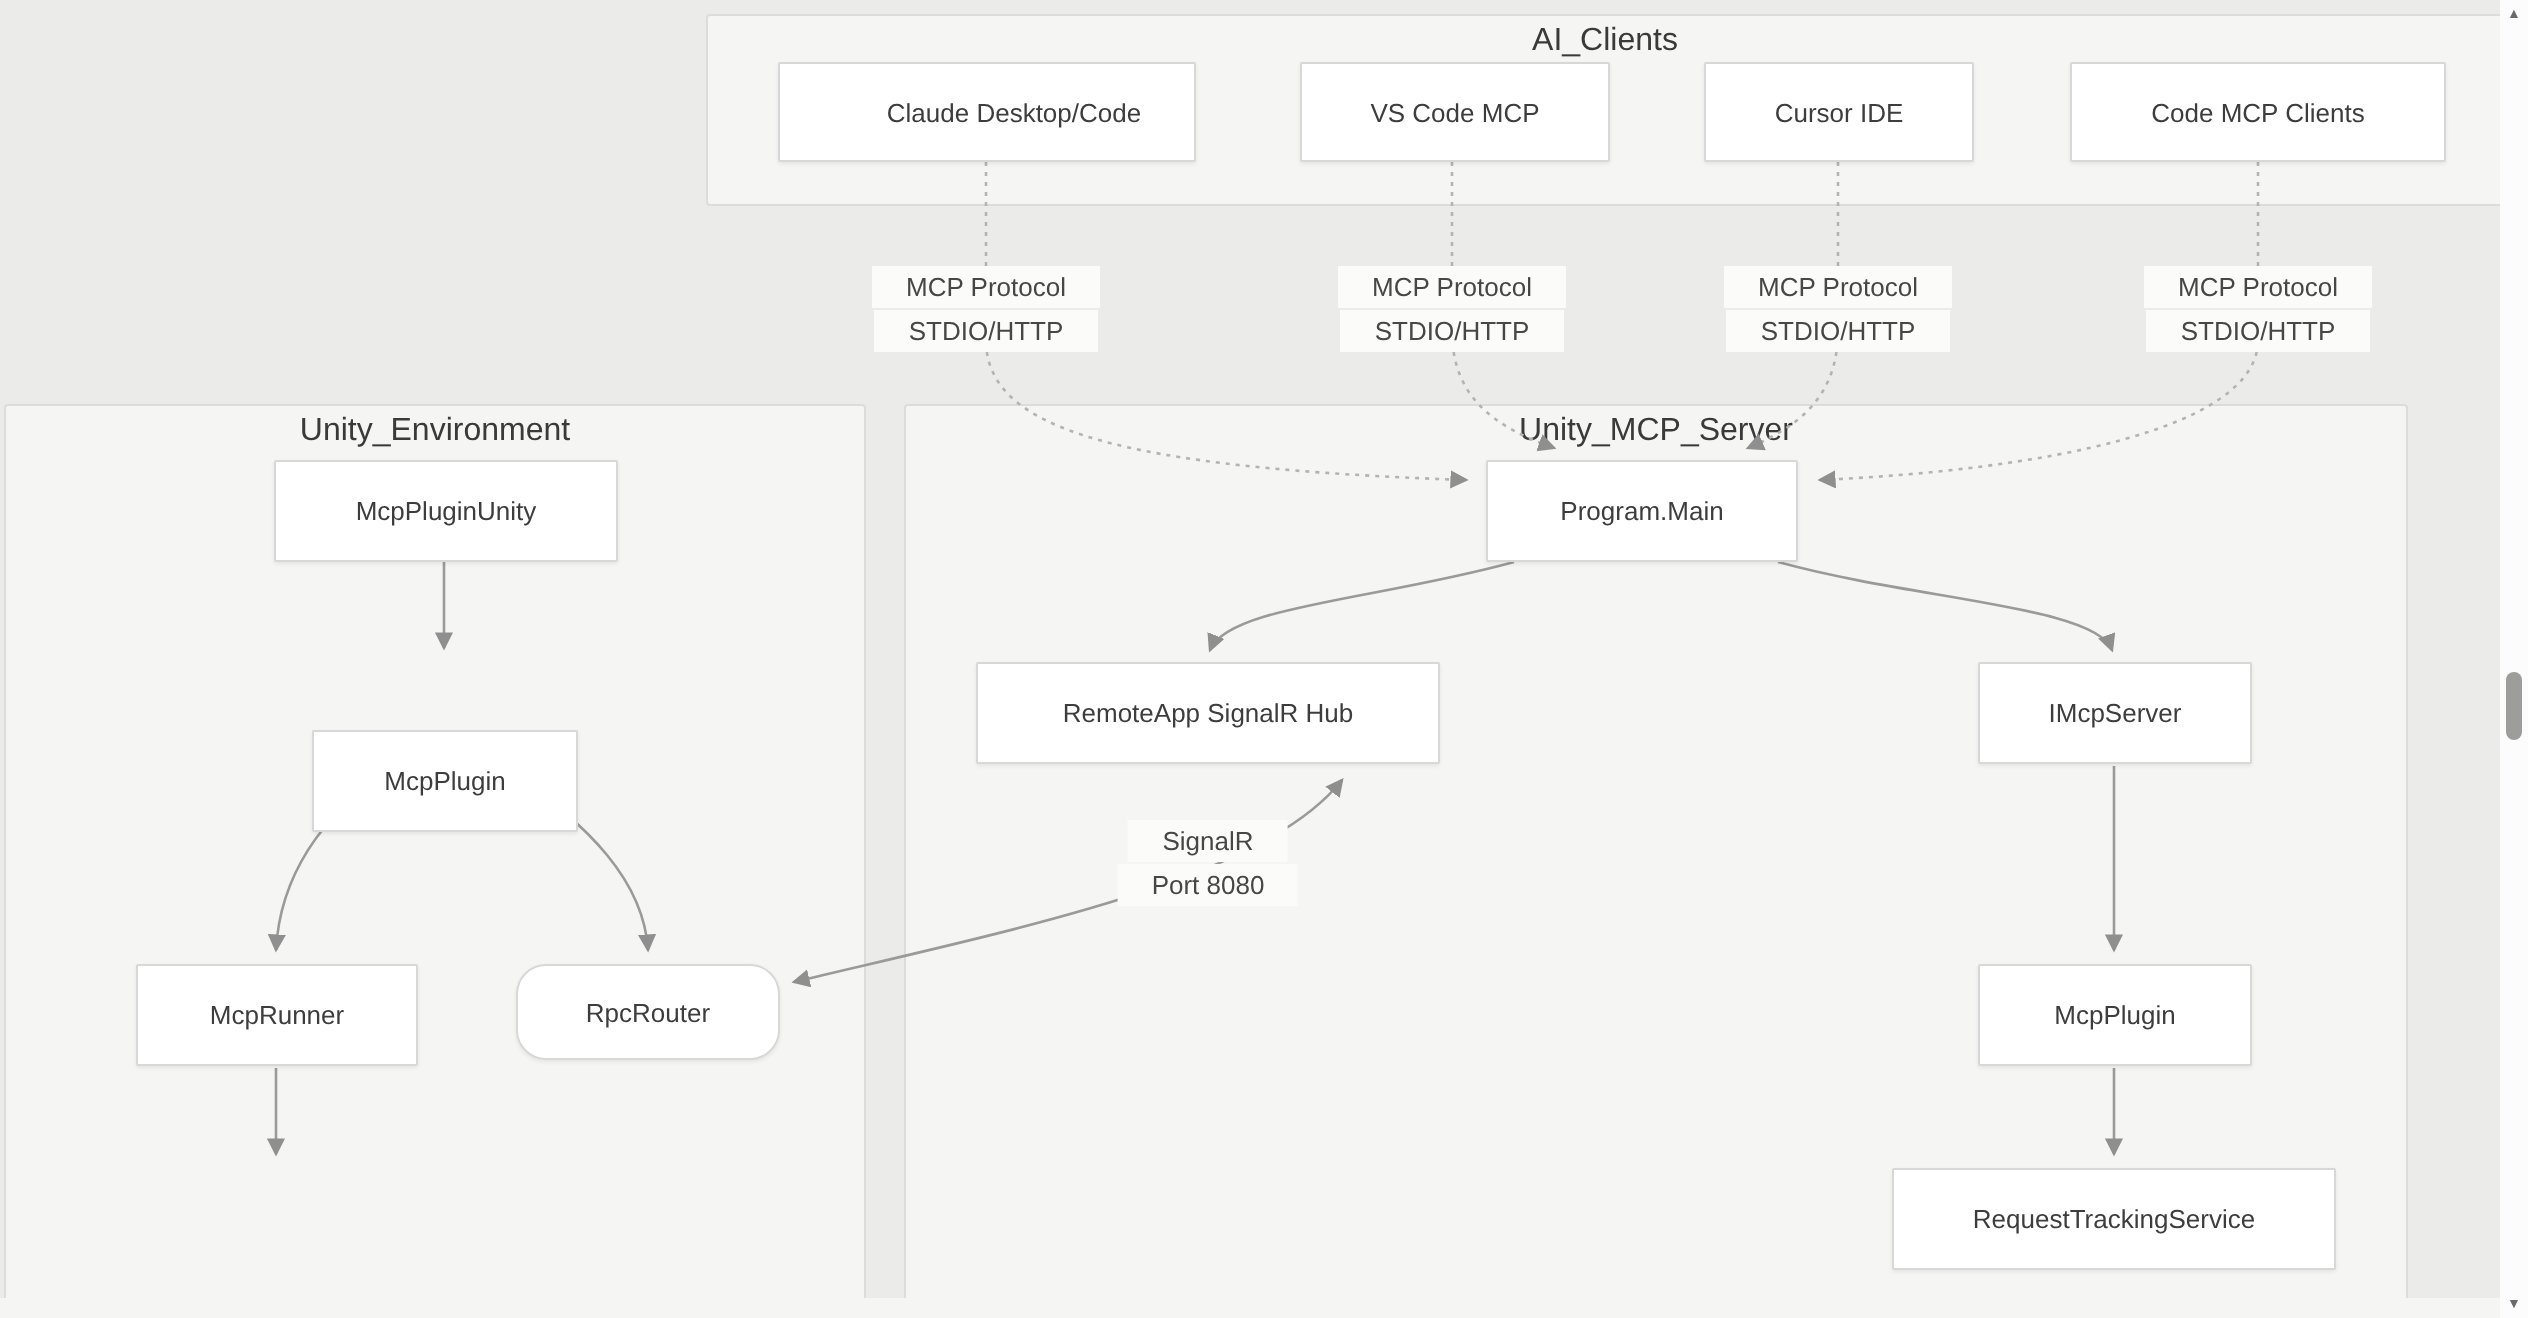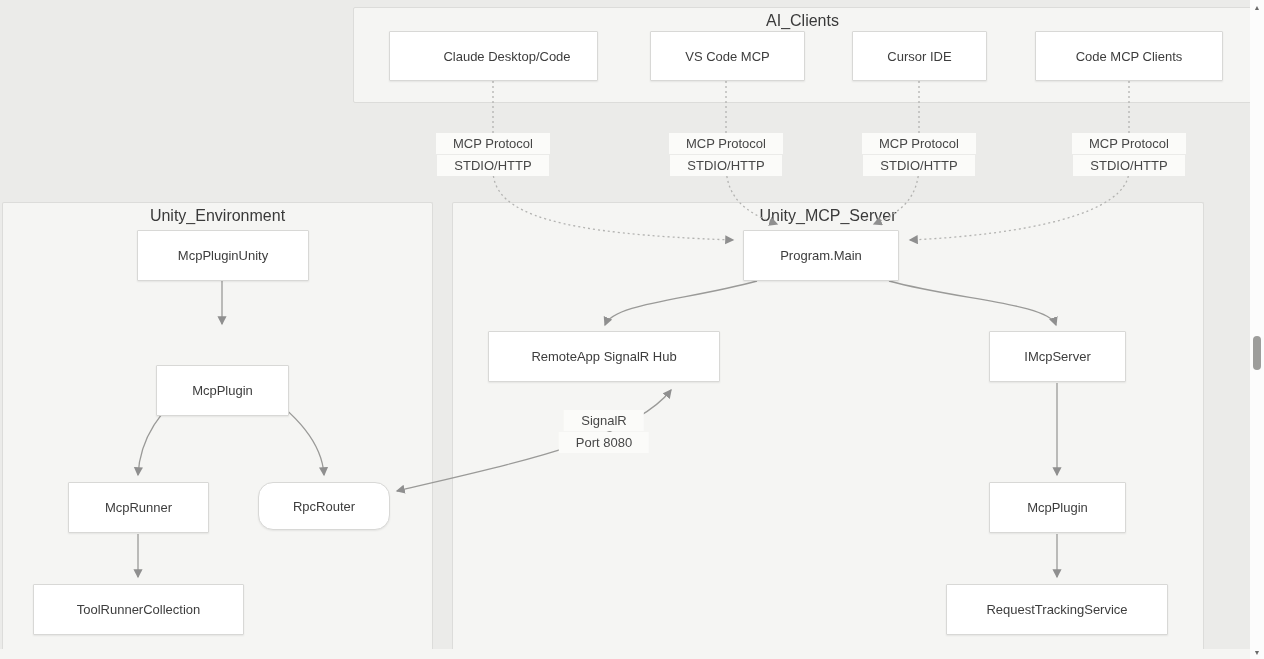--- a/index.html
+++ b/index.html
@@ -104,23 +104,20 @@
     </div>
   <div class="node" style="left:156px;top:331px;width:133px;height:51px;margin-top:34px;">
       <span>McpPlugin</span>
     </div>
   <div class="node" style="left:68px;top:482px;width:141px;height:51px;">
       <span>McpRunner</span>
     </div>
   <div class="node" style="left:258px;top:482px;width:132px;height:48px;border-radius:15px;">
       <span>RpcRouter</span>
     </div>
-  <div class="node" style="left:33px;top:584px;width:211px;height:51px;">
-      <span>ToolRunnerCollection</span>
-    </div>
 
   <div class="elabel" style="left:493px;top:133px;">
     <span>MCP Protocol</span>
     <span>STDIO/HTTP</span>
   </div>
   <div class="elabel" style="left:726px;top:133px;">
     <span>MCP Protocol</span>
     <span>STDIO/HTTP</span>
   </div>
   <div class="elabel" style="left:919px;top:133px;">

